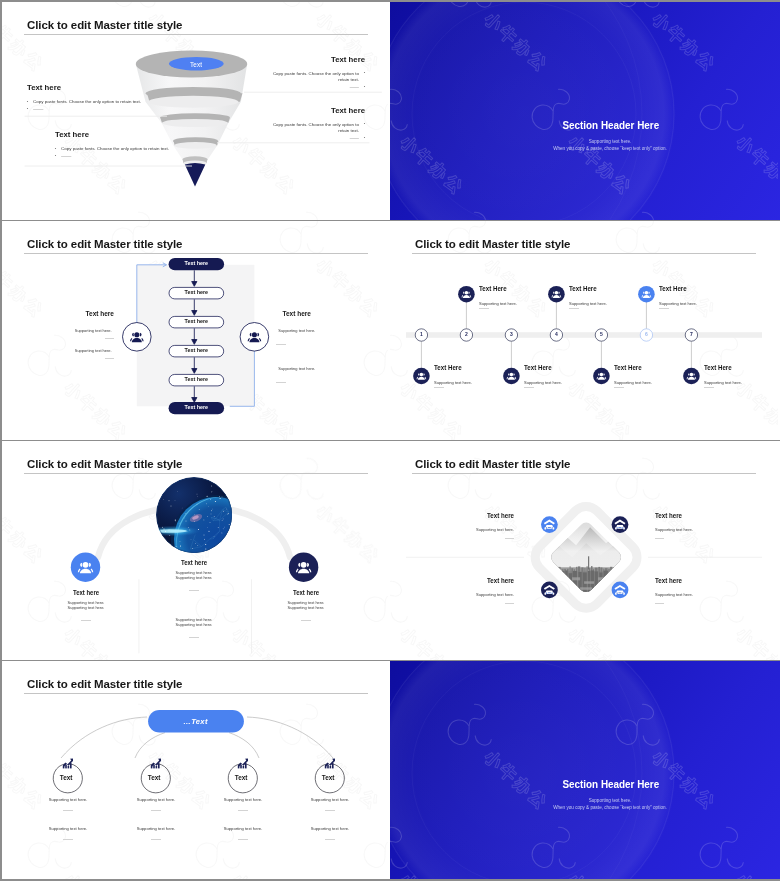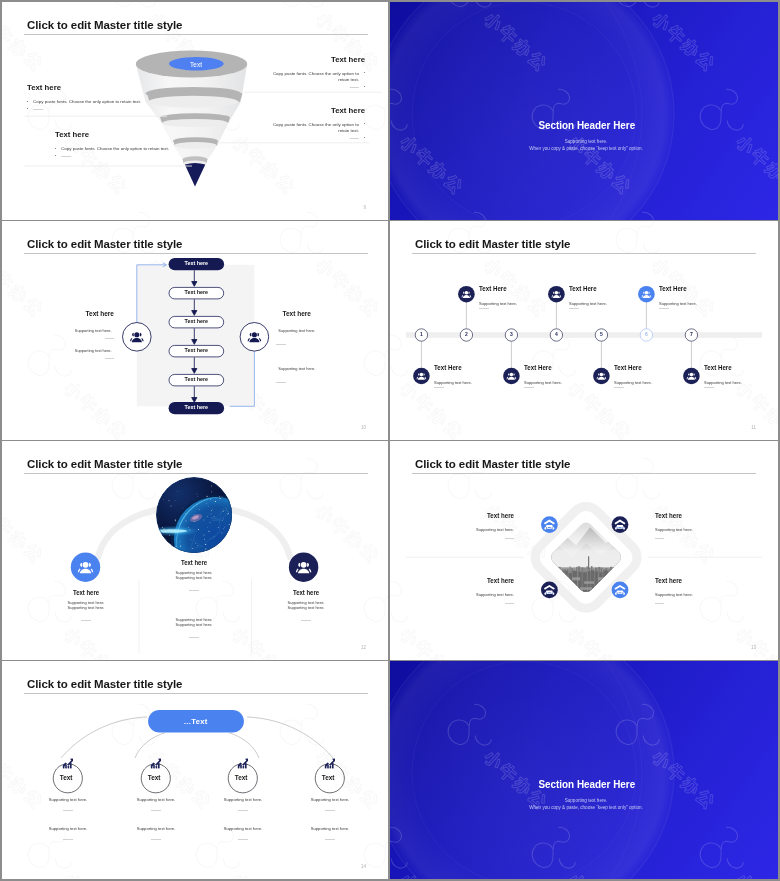--- a/index.html
+++ b/index.html
@@ -1,18 +1,18 @@
 <!DOCTYPE html>
 <html><head>
 <meta charset="utf-8">
 <style>
   html,body{margin:0;padding:0;}
   body{width:780px;height:881px;background:#8d8d8d;font-family:"Liberation Sans",sans-serif;overflow:hidden;}
   .grid{position:absolute;left:0;top:0;width:780px;height:881px;}
-  .slide{position:absolute;overflow:hidden;background:#fff;}
+  .slide{position:absolute;overflow:hidden;background:#fff;padding-left:48px;}
   .s1{left:2px;  top:2px;   width:386px;height:218px;}
   .s2{left:390px;top:2px;   width:388px;height:218px;}
   .s3{left:2px;  top:221px; width:386px;height:219px;}
   .s4{left:390px;top:221px; width:388px;height:219px;}
   .s5{left:2px;  top:441px; width:386px;height:219px;}
   .s6{left:390px;top:441px; width:388px;height:219px;}
   .s7{left:2px;  top:661px; width:386px;height:218px;}
   .s8{left:390px;top:661px; width:388px;height:218px;}
 
   .stitle{position:absolute;font-weight:bold;color:#171717;letter-spacing:-0.1px;white-space:nowrap;transform:scaleX(0.975);transform-origin:0 50%;}
@@ -71,21 +71,21 @@
   
   .ditem{position:absolute;}
   .ditem.r{text-align:right;}
   .ditem.r .dh,.ditem.r .db{transform-origin:100% 50%;}
   .ditem.r .dashline{margin-left:auto;}
   .ditem .dh{font-size:6.5px;font-weight:bold;color:#171717;transform:scaleX(0.95);transform-origin:0 50%;}
   .ditem .db{font-size:4.3px;color:#3a3a3a;margin-top:8px;transform:scaleX(0.95);transform-origin:0 50%;}
   .ditem .dashline{display:block;margin-top:6px;}
 
   
-  .troot{position:absolute;left:146px;top:56px;width:95px;text-align:center;font-size:7.6px;font-weight:bold;color:#fff;letter-spacing:0.3px;}
+  .troot{position:absolute;left:146px;top:56px;width:95px;text-align:center;font-size:7.6px;font-weight:bold;font-style:italic;color:#fff;letter-spacing:0.3px;}
   .tlab{position:absolute;top:113px;width:40px;text-align:center;font-size:6.4px;font-weight:bold;color:#171717;}
   .tnode{position:absolute;top:136px;width:80px;text-align:center;}
   .tnode .tb{font-size:4.3px;color:#3a3a3a;transform:scaleX(0.97);}
   .tnode .tb.b2{margin-top:6px;}
   .tnode .dashline.c{margin-top:-2px;}
 </style>
 </head>
 <body>
 <svg width="0" height="0" style="position:absolute" aria-hidden="true">
     <defs>

